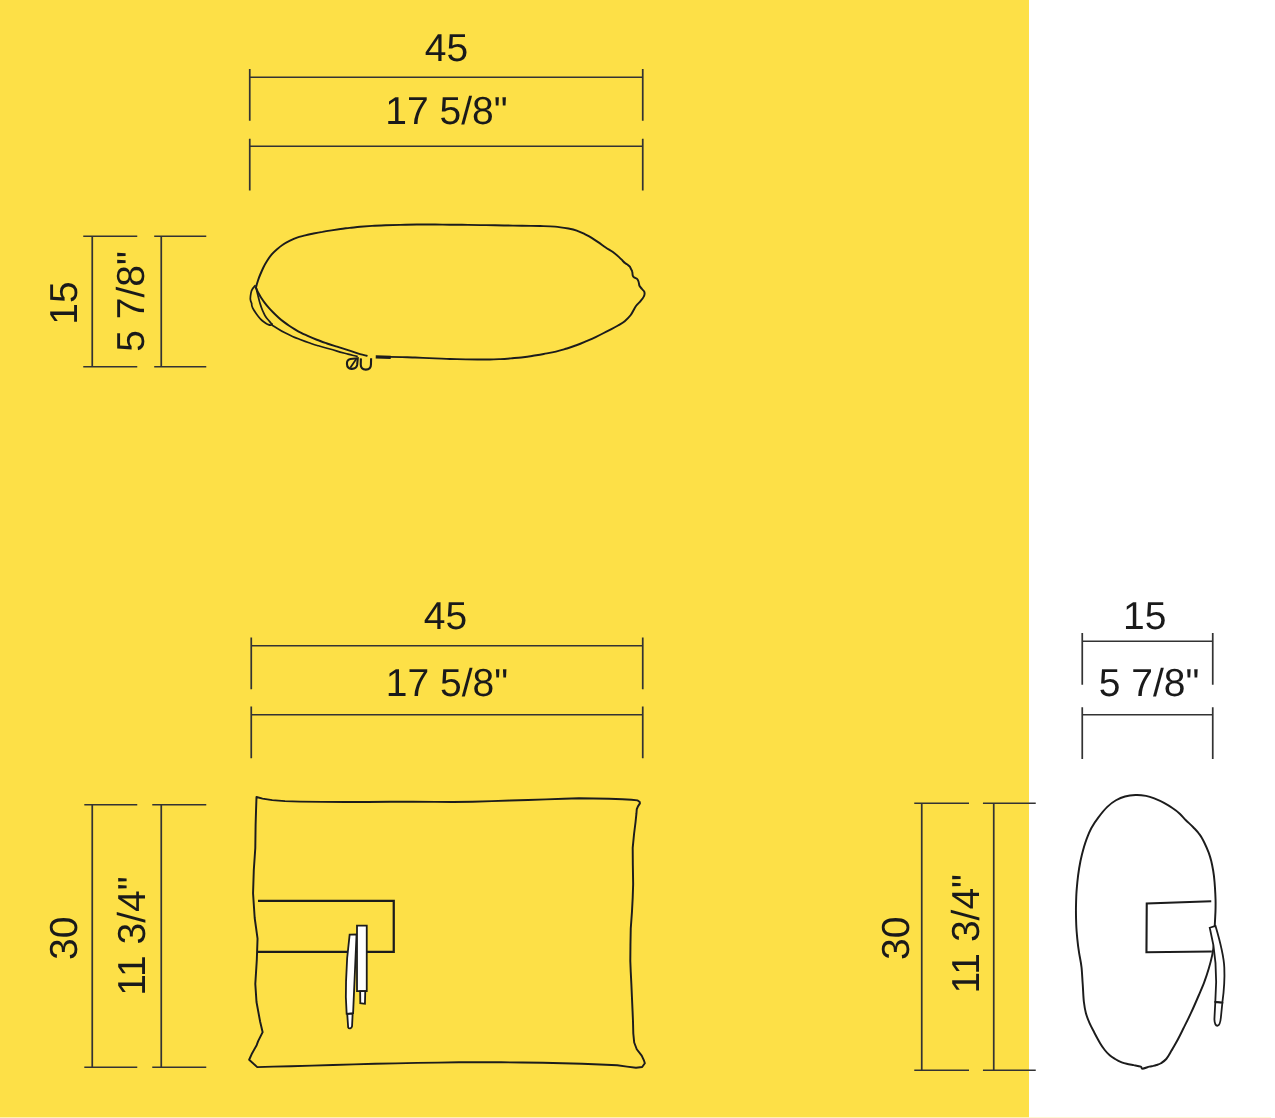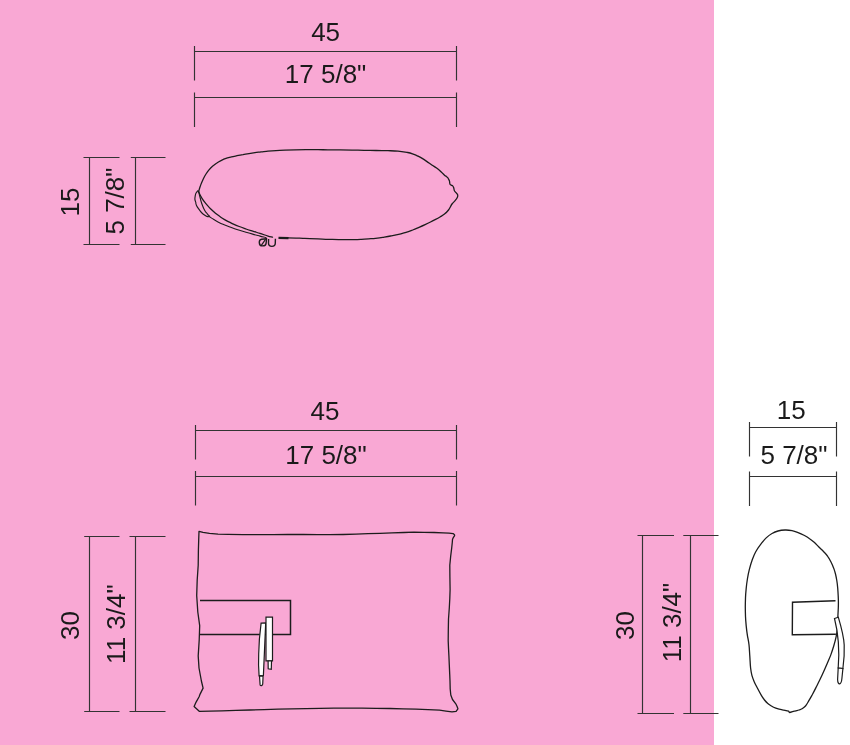--- a/index.html
+++ b/index.html
@@ -1,16 +1,16 @@
 <!DOCTYPE html>
 <html><head>
 <meta charset="utf-8">
 <style>
   html,body{margin:0;padding:0;background:#ffffff;}
-  .wrap{width:686px;height:745px;position:relative;background:#f9a8d4;padding-left:28px;}
+  .wrap{width:686px;height:745px;position:relative;background:#fde047;}
   text{font-family:"Liberation Sans",sans-serif;fill:#1a1a1a;}
 </style>
 </head>
 <body>
 <div class="wrap">
 <svg width="850" height="745" viewBox="0 0 850 745">
 <g fill="none" stroke="#333333" stroke-width="1.15">
 
 <g>
   <line x1="166.5" y1="51.5" x2="428.5" y2="51.5"></line>

